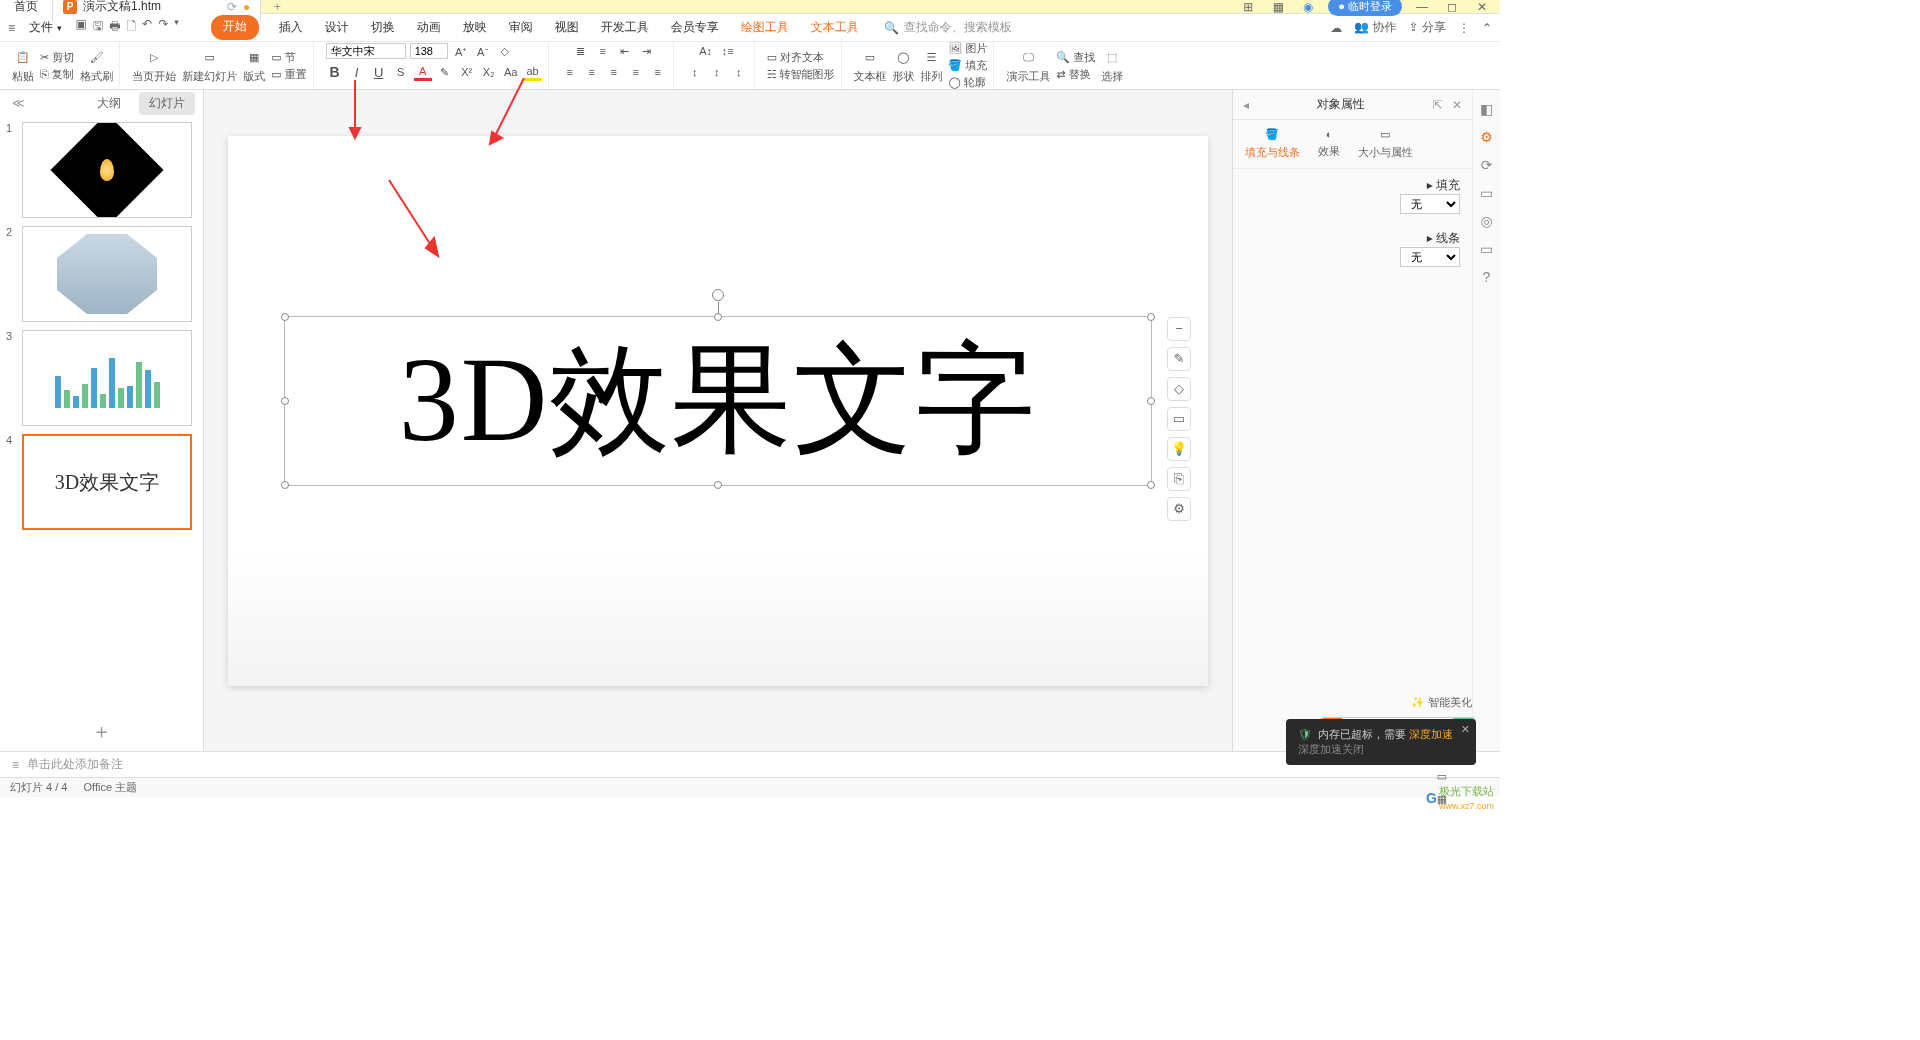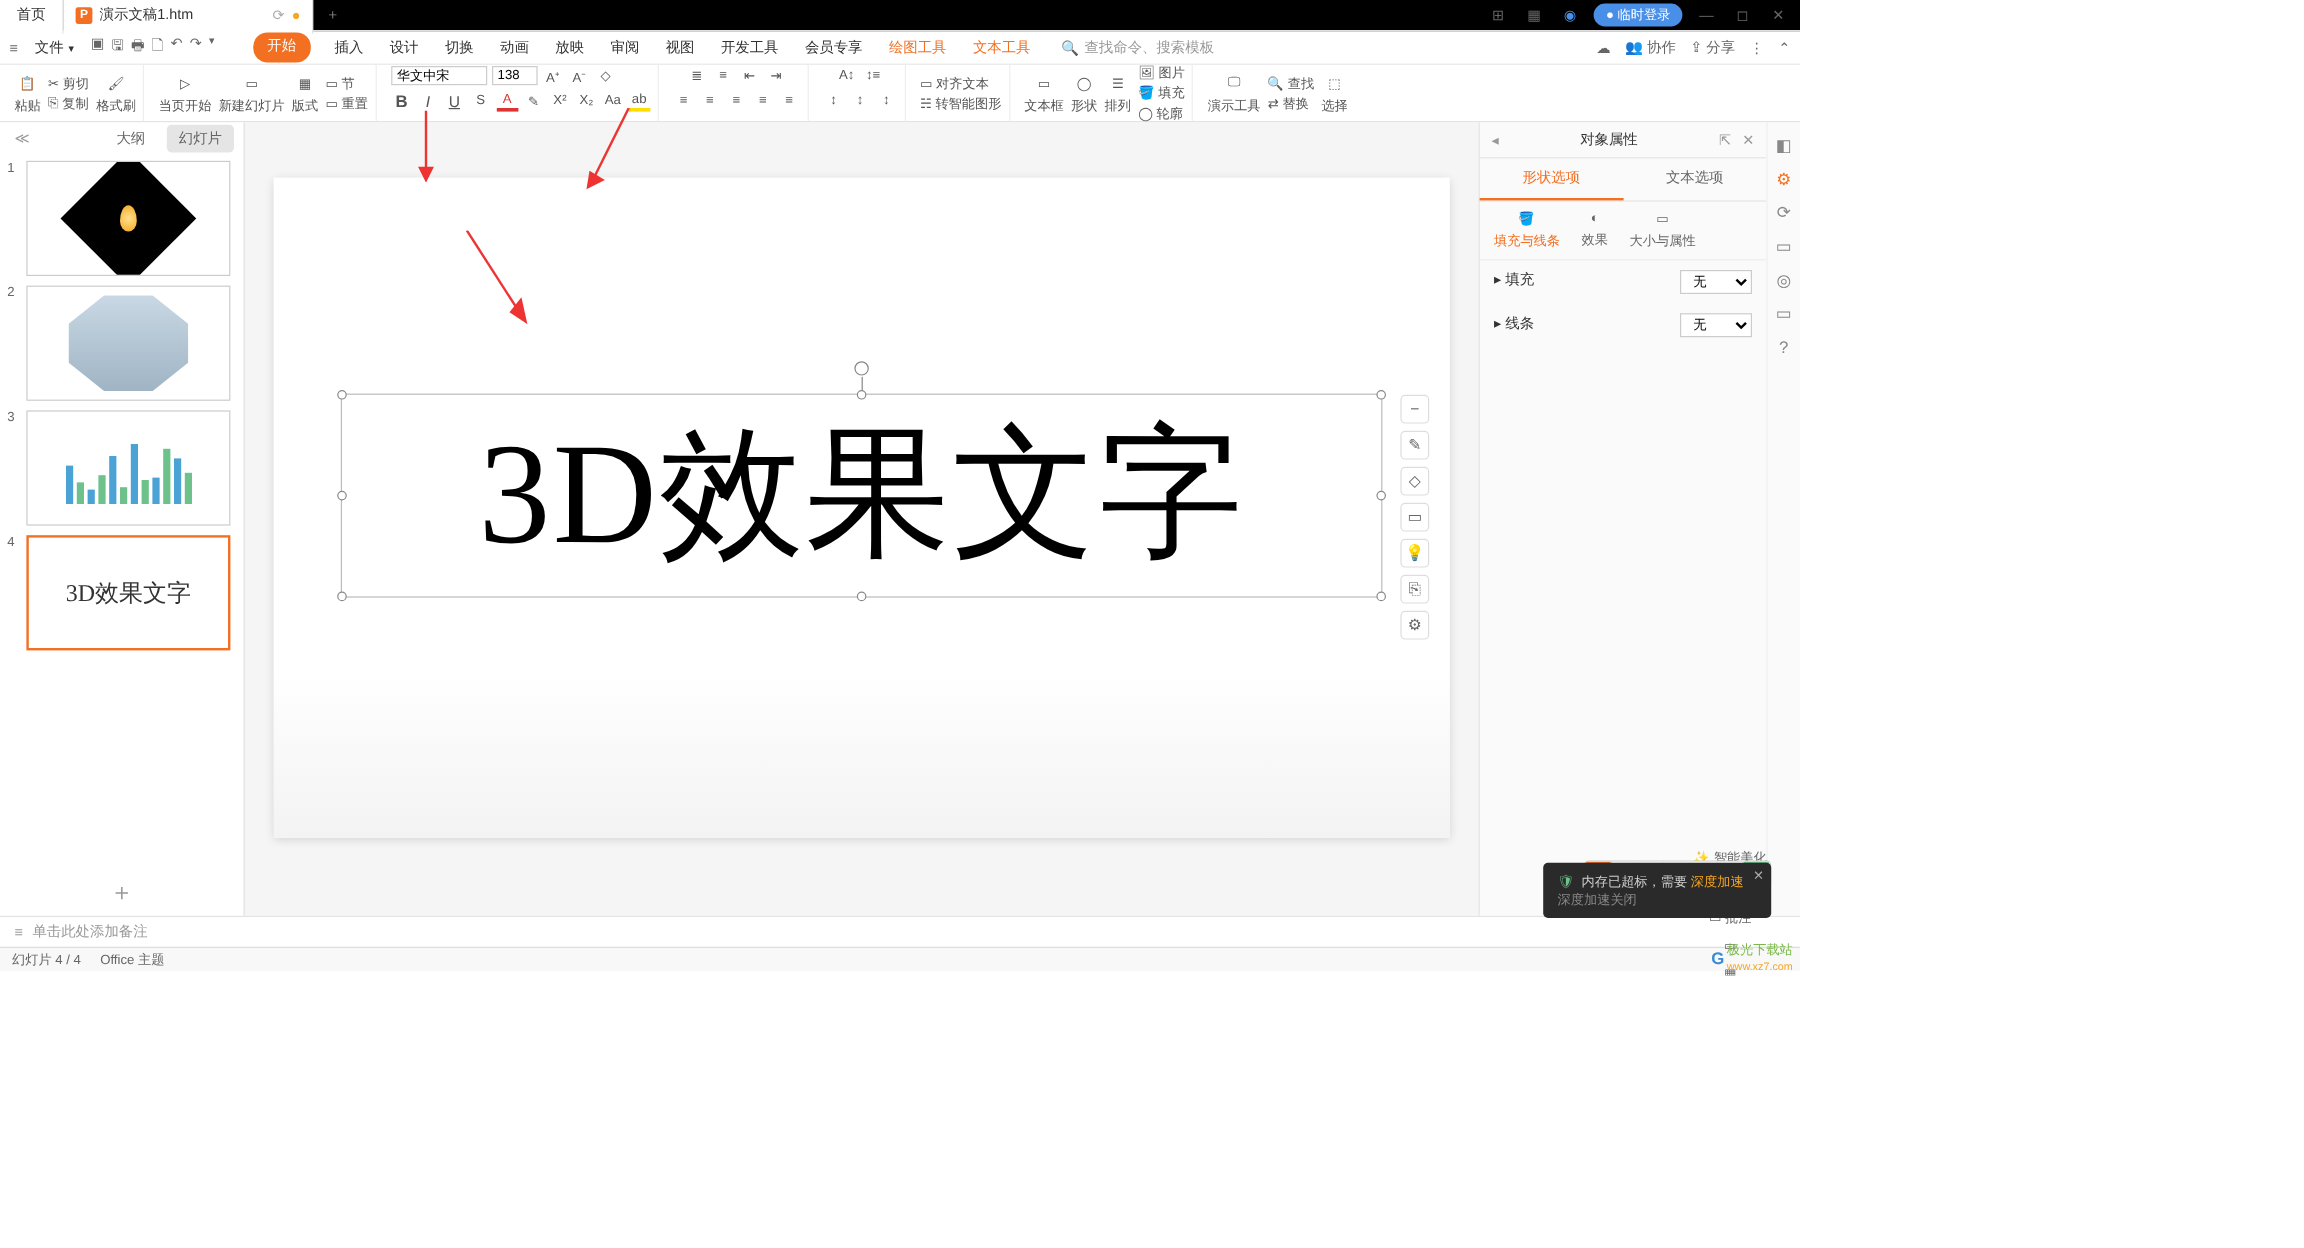--- a/index.html
+++ b/index.html
@@ -1,19 +1,19 @@
 <!DOCTYPE html>
 <html><head>
 <meta charset="utf-8">
 <style>
 * { box-sizing: border-box; margin: 0; padding: 0; font-family: "Microsoft YaHei", sans-serif; }
 body { background: #fff; width: 1500px; height: 813px; overflow: hidden; position: relative; font-size: 12px; color: #333; }
 
 
-.titlebar { height: 26px; background: #000000; display: flex; align-items: center; border-bottom: 1px solid #e0e0e0; justify-content: flex-end; }
+.titlebar { height: 14px; background: #fef9c3; display: flex; align-items: center; border-bottom: 1px solid #e0e0e0; justify-content: flex-end; }
 .tab-home { background: #fff; padding: 0 14px; height: 30px; display: flex; align-items: center; border-right: 1px solid #e0e0e0; }
 .tab-doc { background: #fff; padding: 0 10px; height: 30px; display: flex; align-items: center; gap: 6px; border-right: 1px solid #e0e0e0; }
 .doc-icon { width: 14px; height: 14px; background: #f36f21; border-radius: 2px; display: flex; align-items: center; justify-content: center; color: #fff; font-size: 10px; font-weight: bold; }
 .tab-add { padding: 0 10px; color: #888; cursor: pointer; }
 .titlebar-right { margin-left: auto; display: flex; align-items: center; gap: 10px; padding-right: 8px; }
 .login-btn { background: #4a8fe7; color: #fff; border-radius: 10px; padding: 2px 10px; font-size: 11px; }
 .win-btn { width: 20px; height: 20px; display: flex; align-items: center; justify-content: center; color: #666; }
 
 
 .menubar { height: 28px; display: flex; align-items: center; padding: 0 8px; gap: 4px; border-bottom: 1px solid #e8e8e8; }
@@ -76,21 +76,21 @@
 
 
 .prop-panel { width: 240px; border-left: 1px solid #ddd; background: #fafafa; display: flex; flex-direction: column; }
 .prop-header { display: flex; align-items: center; justify-content: space-between; padding: 6px 10px; border-bottom: 1px solid #e5e5e5; font-size: 12px; }
 .prop-tabs { display: flex; border-bottom: 1px solid #e5e5e5; }
 .prop-tab { flex: 1; text-align: center; padding: 8px 0; cursor: pointer; color: #666; }
 .prop-tab.active { color: #f36f21; border-bottom: 2px solid #f36f21; }
 .prop-subtabs { display: flex; padding: 8px 12px; gap: 18px; font-size: 11px; color: #666; border-bottom: 1px solid #eee; }
 .prop-subtab { display: flex; flex-direction: column; align-items: center; gap: 4px; cursor: pointer; }
 .prop-subtab.active { color: #f36f21; }
-.prop-row { display: flex; align-items: flex-start; justify-content: space-between; padding: 8px 12px; }
+.prop-row { display: flex; align-items: flex-end; justify-content: space-between; padding: 8px 12px; flex-direction: column; }
 .prop-select { border: 1px solid #ccc; padding: 2px 6px; width: 60px; background: #fff; font-size: 11px; }
 
 
 .icon-rail { width: 28px; border-left: 1px solid #eee; background: #fafafa; display: flex; flex-direction: column; align-items: center; gap: 10px; padding-top: 10px; }
 .rail-icon { width: 18px; height: 18px; color: #888; cursor: pointer; display:flex;align-items:center;justify-content:center;font-size:14px; }
 
 
 .notes-bar { height: 26px; border-top: 1px solid #ddd; display: flex; align-items: center; padding: 0 12px; gap: 8px; color: #999; background: #fff; }
 
 
@@ -401,24 +401,20 @@
 
   <div class="prop-panel">
     <div class="prop-header">
       <span style="color:#999;">◂</span>
       <span>对象属性</span>
       <span>
         <span style="color:#999;margin-right:6px;">⇱</span>
         <span style="color:#999;">✕</span>
       </span>
     </div>
-    <div class="prop-tabs">
-      <div class="prop-tab active">形状选项</div>
-      <div class="prop-tab">文本选项</div>
-    </div>
     <div class="prop-subtabs">
       <div class="prop-subtab active">
           <span>🪣</span>
           <span>填充与线条</span>
         </div>
       <div class="prop-subtab">
           <span>◐</span>
           <span>效果</span>
         </div>
       <div class="prop-subtab">

